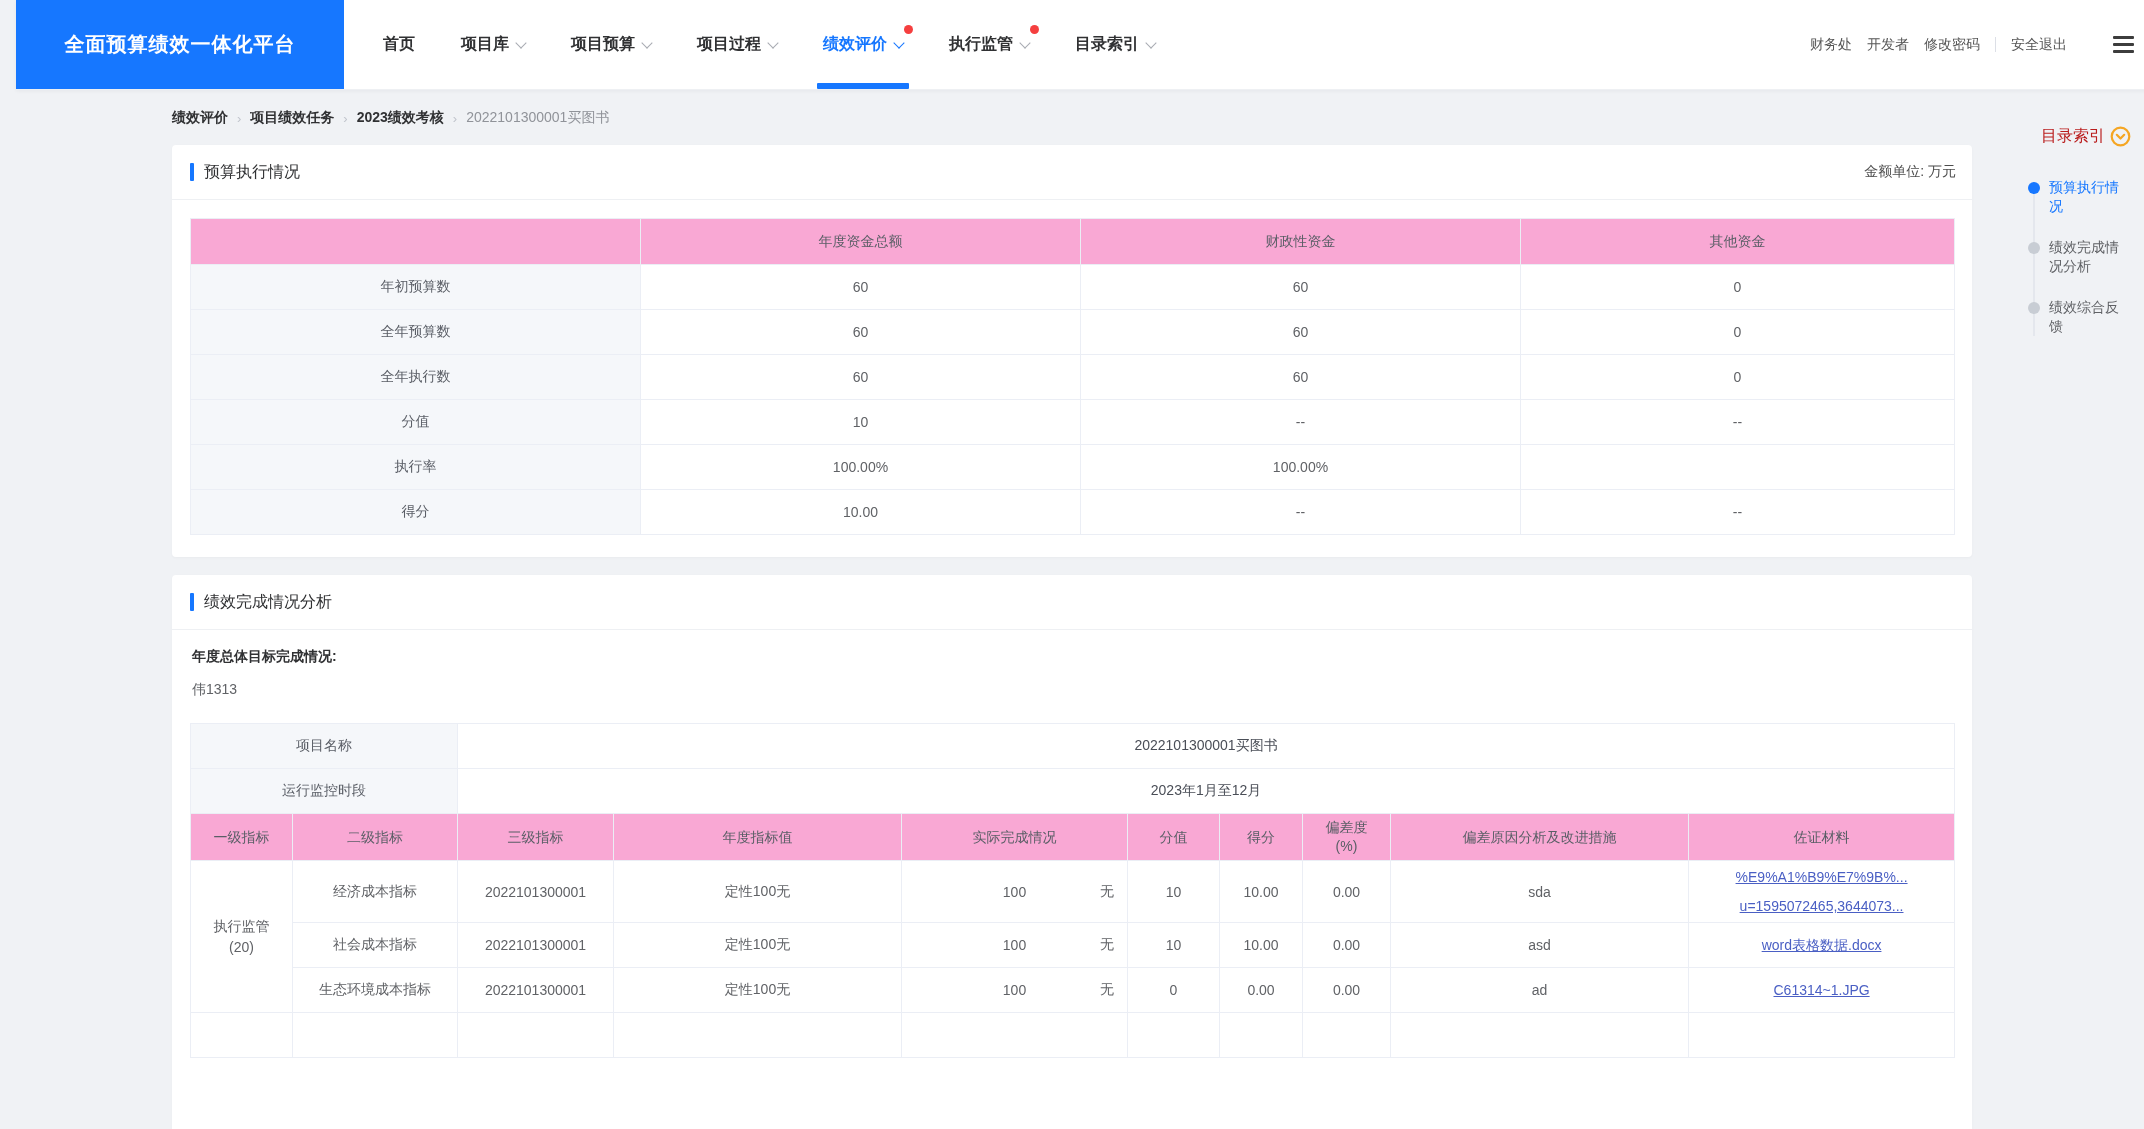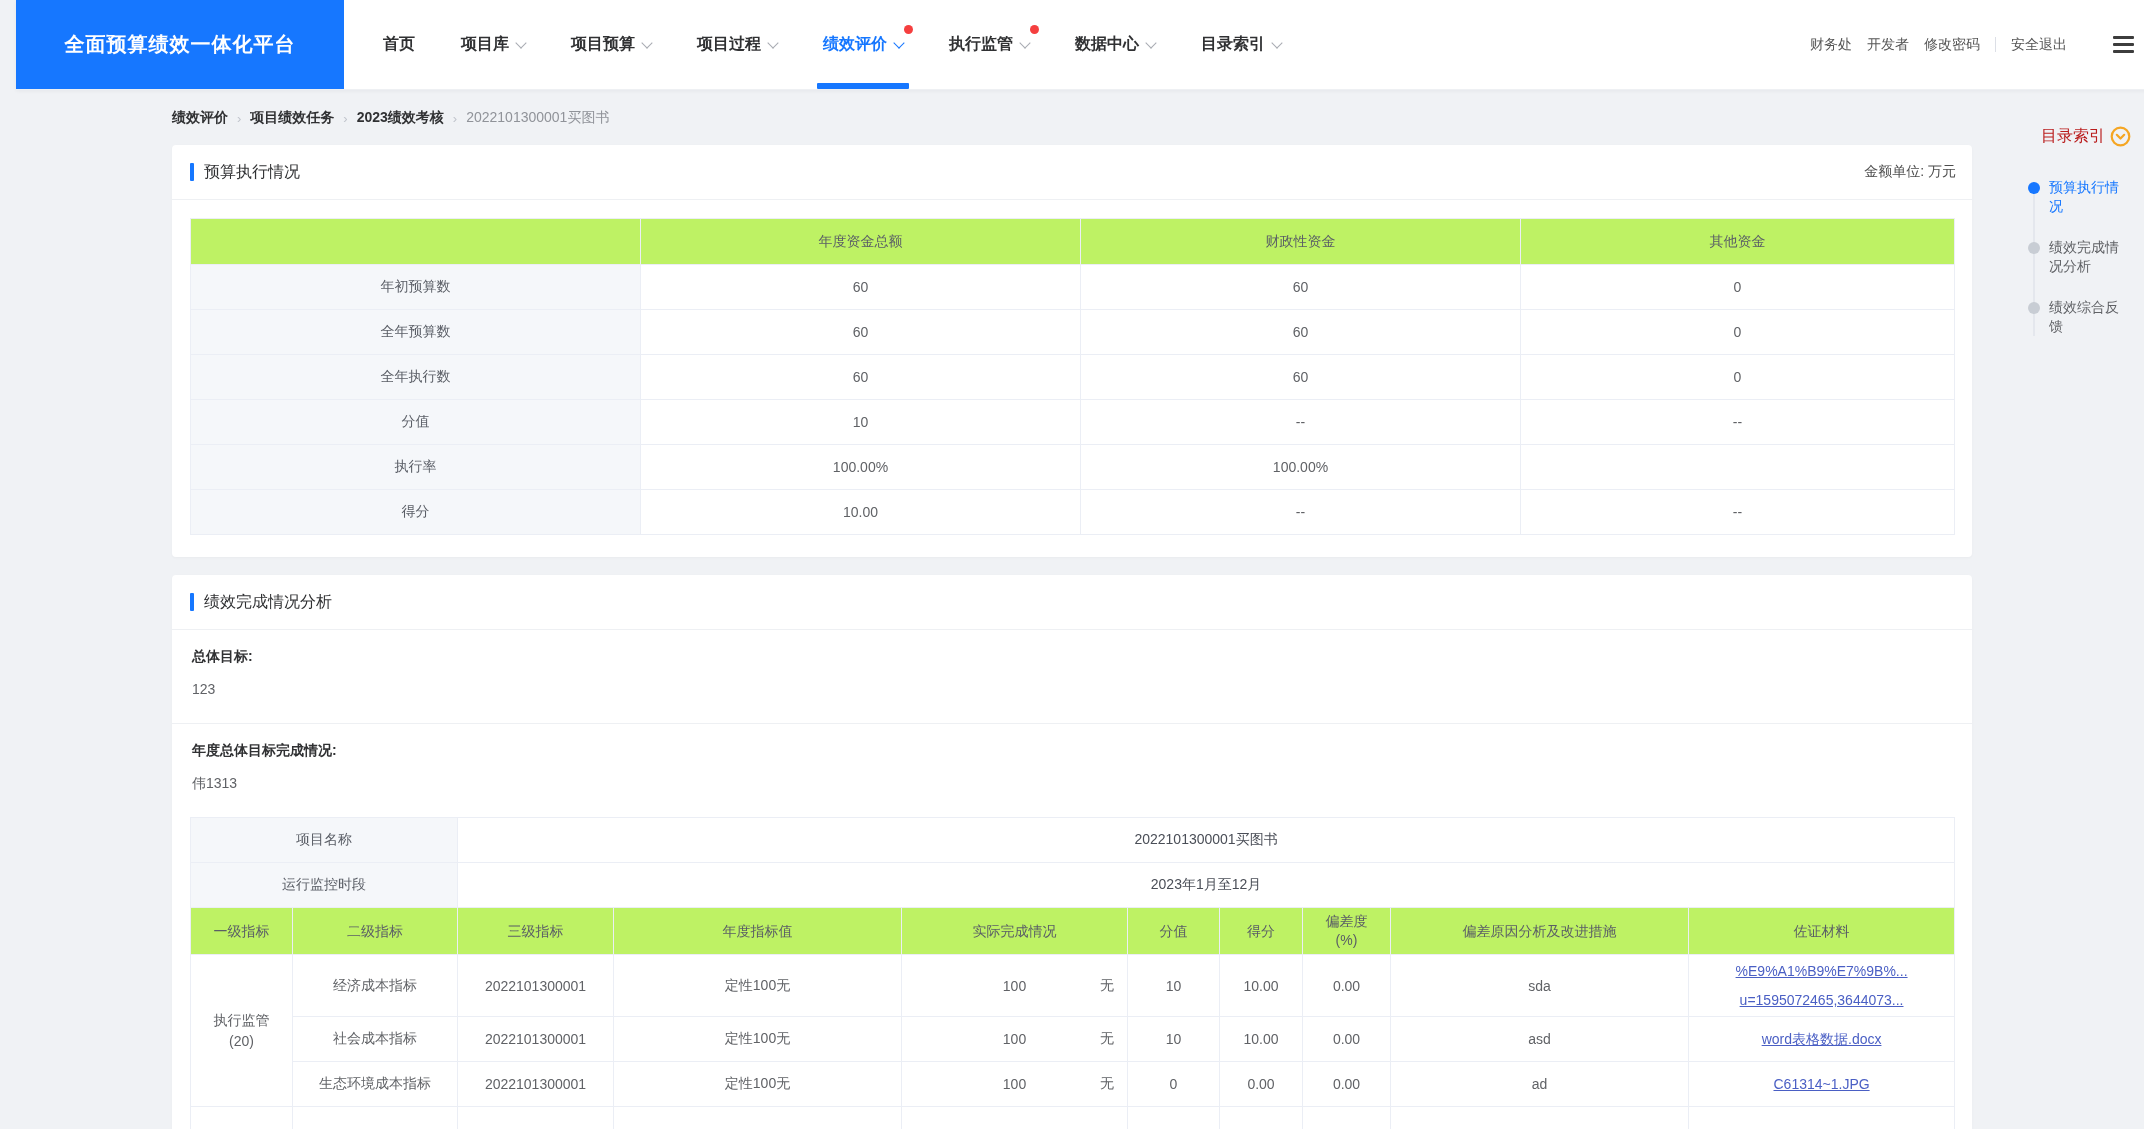--- a/index.html
+++ b/index.html
@@ -46,21 +46,21 @@
   .card2 { top:575px; height:660px; }
   .card-head { height:55px; display:flex; align-items:center; padding:0 16px 0 18px;
                border-bottom:1px solid #eef0f3; position:relative; }
   .title-bar { width:4px; height:18px; background:#1677ff; border-radius:1px; margin-right:10px; }
   .card-title { font-size:16px; font-weight:500; color:#303133; }
   .unit-note { margin-left:auto; font-size:14px; color:#4d4d4d; }
   
   table { border-collapse:collapse; table-layout:fixed; }
   th,td { border:1px solid #ebeef5; font-size:14px; text-align:center; color:#606266;
           font-weight:400; overflow:hidden; }
-  th { background:#bef264; font-weight:500; color:#5a5e66; }
+  th { background:#f9a8d4; font-weight:500; color:#5a5e66; }
   .t1 { margin:18px; width:1764px; }
   .t1 th { height:46px; }
   .t1 td { height:45px; }
   .t1 td.rowlabel { background:#f5f7fa; color:#5a5e66; }
   
   .goal-block { padding:18px 20px 26px; border-bottom:1px solid #eef0f3; }
   .goal-block.last { border-bottom:none; padding-bottom:22px; }
   .goal-label { font-size:14px; font-weight:bold; color:#303133; margin-bottom:15px; }
   .goal-value { font-size:14px; color:#606266; }
   .t2 { margin:2px 18px 0; width:1764px; }
@@ -114,24 +114,20 @@
       <span>绩效评价</span>
       <span class="chev"></span>
       <span class="badge-dot"></span>
     </div>
     <div class="nav-item">
       <span>执行监管</span>
       <span class="chev"></span>
       <span class="badge-dot"></span>
     </div>
     <div class="nav-item">
-      <span>数据中心</span>
-      <span class="chev"></span>
-    </div>
-    <div class="nav-item">
       <span>目录索引</span>
       <span class="chev"></span>
     </div>
   </div>
   <div class="header-right">
     <span class="hr-item">财务处</span>
     <span class="hr-item">开发者</span>
     <span class="hr-item clickable">修改密码</span>
     <span class="hr-divider"></span>
     <span class="hr-item clickable">安全退出</span>
@@ -212,24 +208,20 @@
         <td>--</td>
       </tr>
     </tbody>
   </table>
 </div>
 
 <div class="card card2">
   <div class="card-head">
     <span class="title-bar"></span>
     <span class="card-title">绩效完成情况分析</span>
-  </div>
-  <div class="goal-block">
-    <div class="goal-label">总体目标:</div>
-    <div class="goal-value">123</div>
   </div>
   <div class="goal-block last">
     <div class="goal-label">年度总体目标完成情况:</div>
     <div class="goal-value">伟1313</div>
   </div>
 
   <table class="t2">
     <colgroup>
       <col style="width:102px">
         <col style="width:165px">

